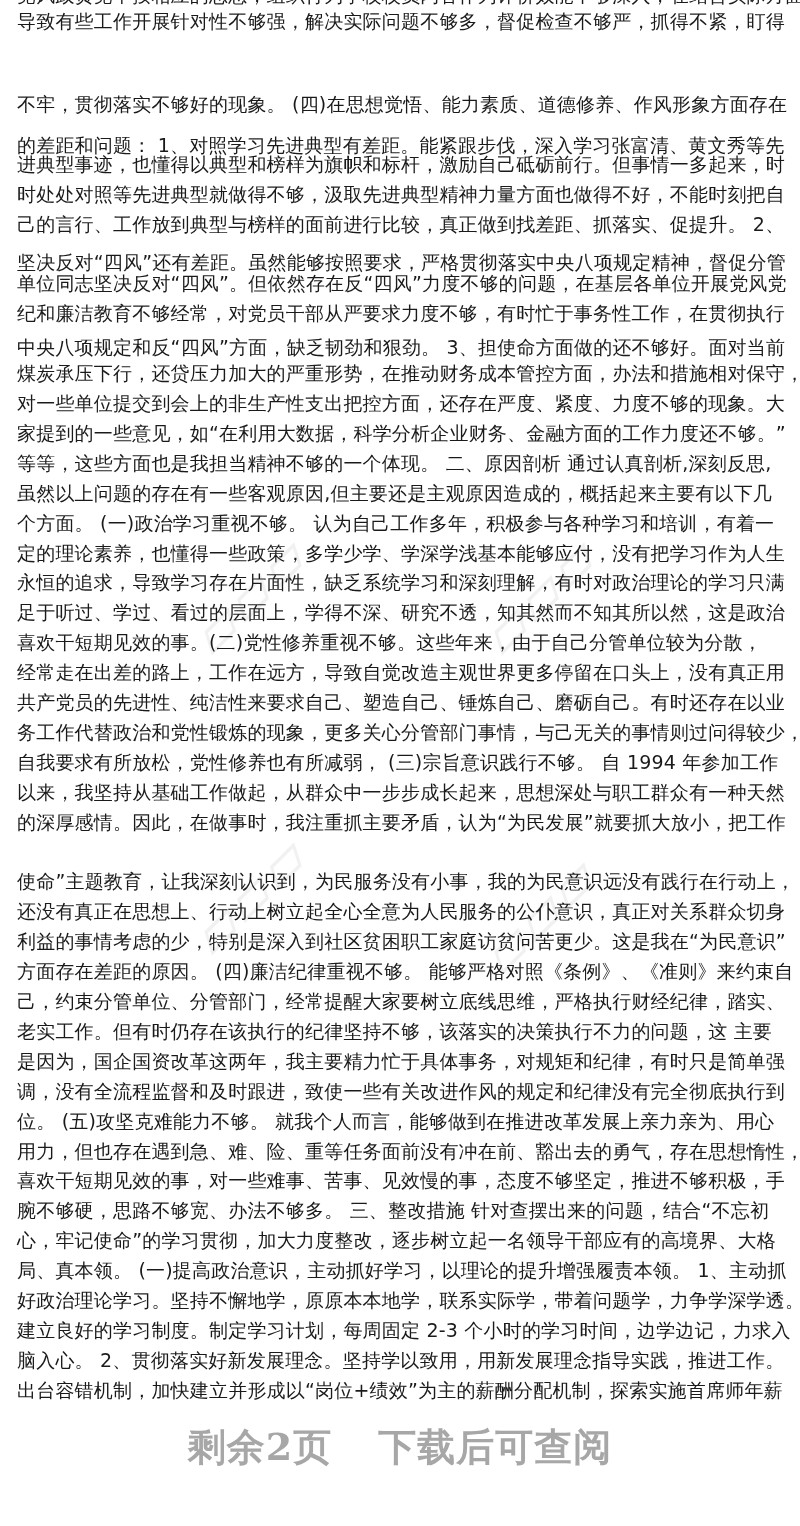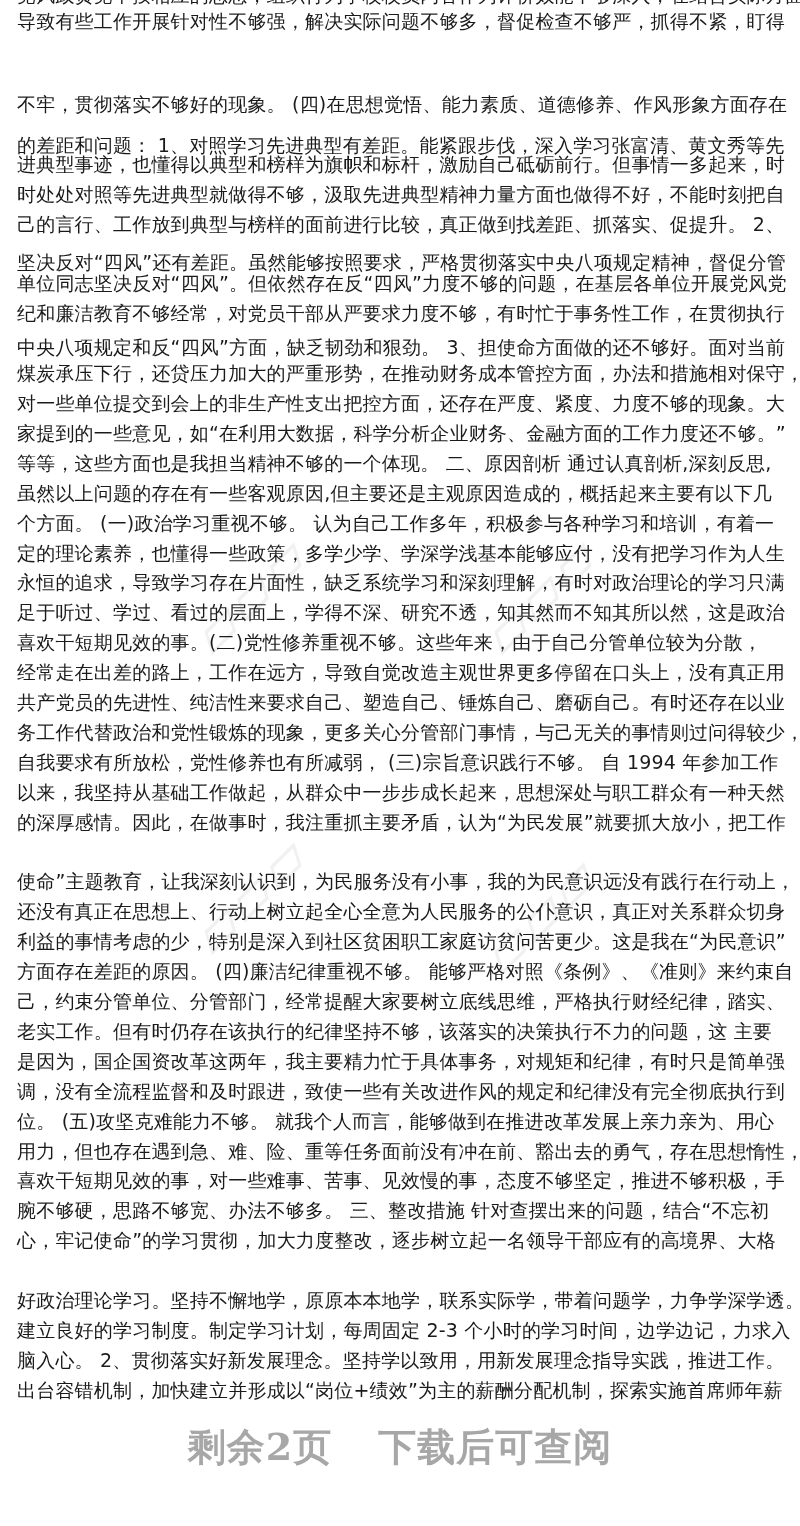--- a/index.html
+++ b/index.html
@@ -60,20 +60,21 @@
   <div class="line" style="top: 956.1px;">方面存在差距的原因。 (四)廉洁纪律重视不够。 能够严格对照《条例》、《准则》来约束自</div>
   <div class="line" style="top: 986px;">己，约束分管单位、分管部门，经常提醒大家要树立底线思维，严格执行财经纪律，踏实、</div>
   <div class="line" style="top: 1015.9px;">老实工作。但有时仍存在该执行的纪律坚持不够，该落实的决策执行不力的问题，这 主要</div>
   <div class="line" style="top: 1045.8px;">是因为，国企国资改革这两年，我主要精力忙于具体事务，对规矩和纪律，有时只是简单强</div>
   <div class="line" style="top: 1075.7px;">调，没有全流程监督和及时跟进，致使一些有关改进作风的规定和纪律没有完全彻底执行到</div>
   <div class="line" style="top: 1105.6px;">位。 (五)攻坚克难能力不够。 就我个人而言，能够做到在推进改革发展上亲力亲为、用心</div>
   <div class="line" style="top: 1135.5px;">用力，但也存在遇到急、难、险、重等任务面前没有冲在前、豁出去的勇气，存在思想惰性，</div>
   <div class="line" style="top: 1165.4px;">喜欢干短期见效的事，对一些难事、苦事、见效慢的事，态度不够坚定，推进不够积极，手</div>
   <div class="line" style="top: 1195.3px;">腕不够硬，思路不够宽、办法不够多。 三、整改措施 针对查摆出来的问题，结合“不忘初</div>
   <div class="line" style="top: 1225.2px;">心，牢记使命”的学习贯彻，加大力度整改，逐步树立起一名领导干部应有的高境界、大格</div>
+  <div class="line" style="top: 1255.1px;">局、真本领。 (一)提高政治意识，主动抓好学习，以理论的提升增强履责本领。 1、主动抓</div>
   <div class="line" style="top: 1285px;">好政治理论学习。坚持不懈地学，原原本本地学，联系实际学，带着问题学，力争学深学透。</div>
   <div class="line" style="top: 1314.9px;">建立良好的学习制度。制定学习计划，每周固定 2-3 个小时的学习时间，边学边记，力求入</div>
 
   <div class="line" style="top: 1344.8px;">脑入心。 2、贯彻落实好新发展理念。坚持学以致用，用新发展理念指导实践，推进工作。</div>
   <div class="line" style="top: 1374.7px;">出台容错机制，加快建立并形成以“岗位+绩效”为主的薪酬分配机制，探索实施首席师年薪</div>
 
   <div class="footer-banner">
     <span>剩余2页</span><span>下载后可查阅</span>
   </div>
 </div>

